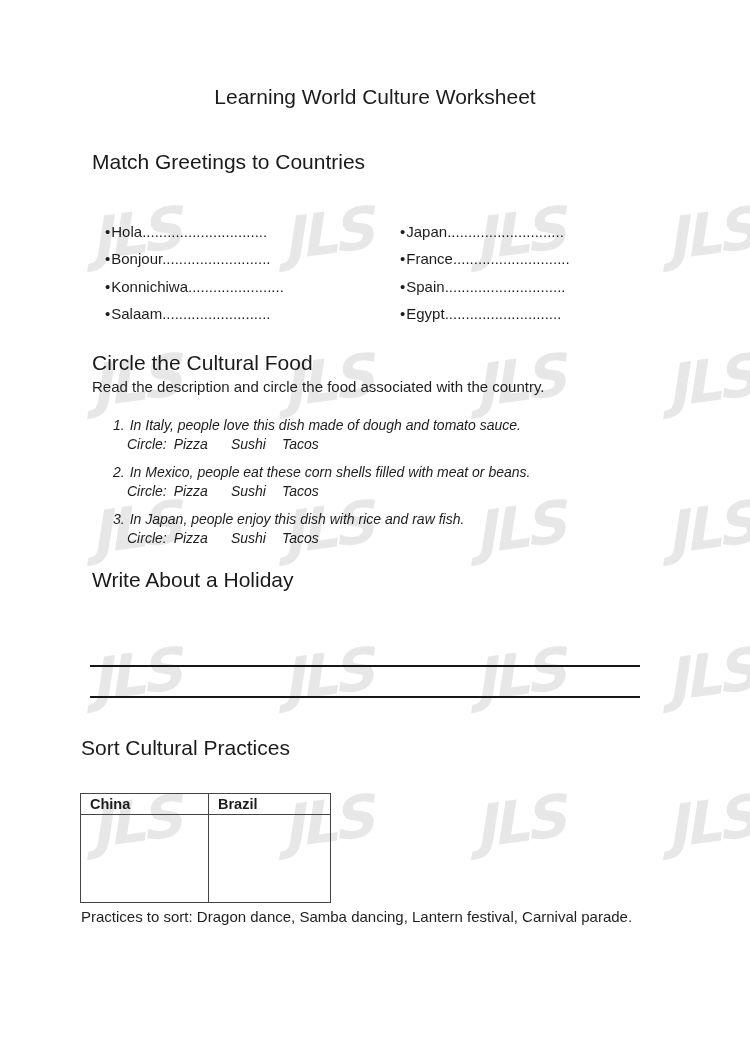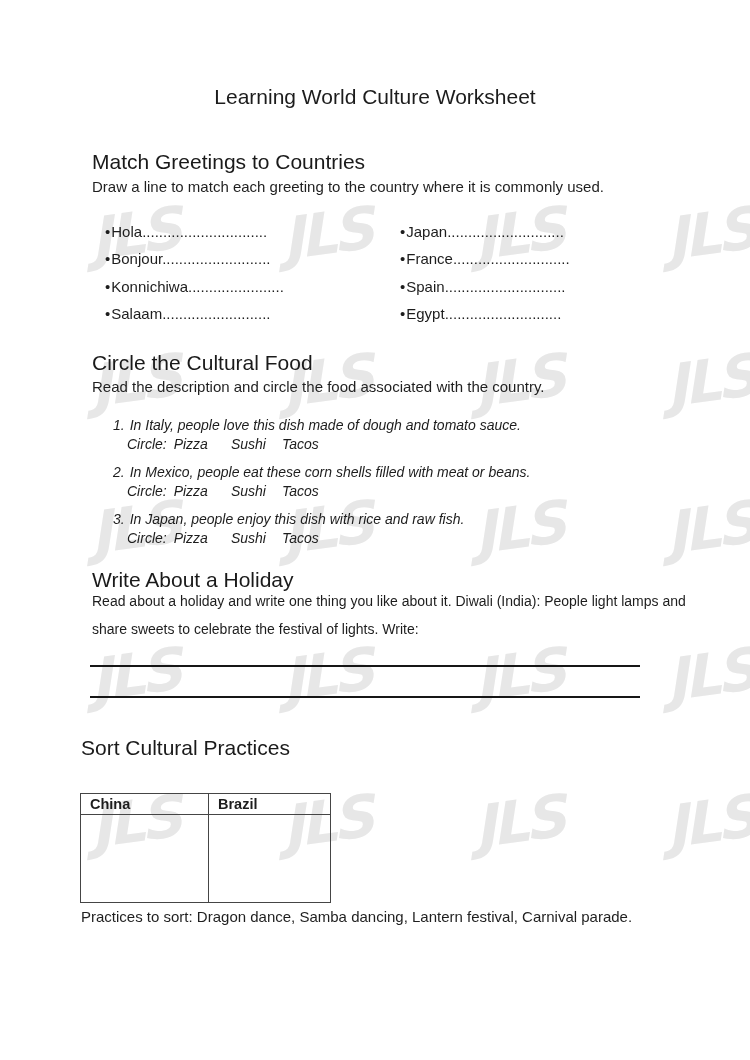--- a/index.html
+++ b/index.html
@@ -77,21 +77,20 @@
     <span class="wm-unit">JLS</span>
     <span class="wm-unit">JLS</span>
     <span class="wm-unit">JLS</span>
   </div>
 
   <div class="content">
 
     <div class="abs title">Learning World Culture Worksheet</div>
 
     <div class="abs section-heading" style="left:92px;top:150px;">Match Greetings to Countries</div>
-    <div class="abs body-text" style="left:92px;top:178px;">Draw a line to match each greeting to the country where it is commonly used.</div>
 
     <div class="abs greet-col" style="left:105px;top:218px;">
       <div class="greet-row"><span class="bullet">•</span><span>Hola</span><span>..............................</span></div>
       <div class="greet-row"><span class="bullet">•</span><span>Bonjour</span><span>..........................</span></div>
       <div class="greet-row"><span class="bullet">•</span><span>Konnichiwa</span><span>.......................</span></div>
       <div class="greet-row"><span class="bullet">•</span><span>Salaam</span><span>..........................</span></div>
     </div>
 
     <div class="abs greet-col" style="left:400px;top:218px;">
       <div class="greet-row"><span class="bullet">•</span><span>Japan</span><span>............................</span></div>
@@ -112,21 +111,20 @@
         <div><span class="item-number">2.</span><span>In Mexico, people eat these corn shells filled with meat or beans.</span></div>
         <div class="circle-line"><span class="opt-label">Circle:</span><span class="opt opt-0">Pizza</span><span class="opt opt-1">Sushi</span><span class="opt opt-2">Tacos</span></div>
       </div>
       <div class="food-item">
         <div><span class="item-number">3.</span><span>In Japan, people enjoy this dish with rice and raw fish.</span></div>
         <div class="circle-line"><span class="opt-label">Circle:</span><span class="opt opt-0">Pizza</span><span class="opt opt-1">Sushi</span><span class="opt opt-2">Tacos</span></div>
       </div>
     </div>
 
     <div class="abs section-heading" style="left:92px;top:568px;">Write About a Holiday</div>
-    <div class="abs holiday-body" style="left:92px;top:588px;">Read about a holiday and write one thing you like about it. Diwali (India): People light lamps and share sweets to celebrate the festival of lights. Write:</div>
 
     <div class="abs write-line" style="left:90px;top:665px;"></div>
     <div class="abs write-line" style="left:90px;top:696px;"></div>
 
     <div class="abs section-heading" style="left:81px;top:736px;">Sort Cultural Practices</div>
 
     <div class="abs sort-table" style="left:80px;top:793px;">
       <div class="cell head colA">China</div>
       <div class="cell head">Brazil</div>
       <div class="cell colA"></div>

